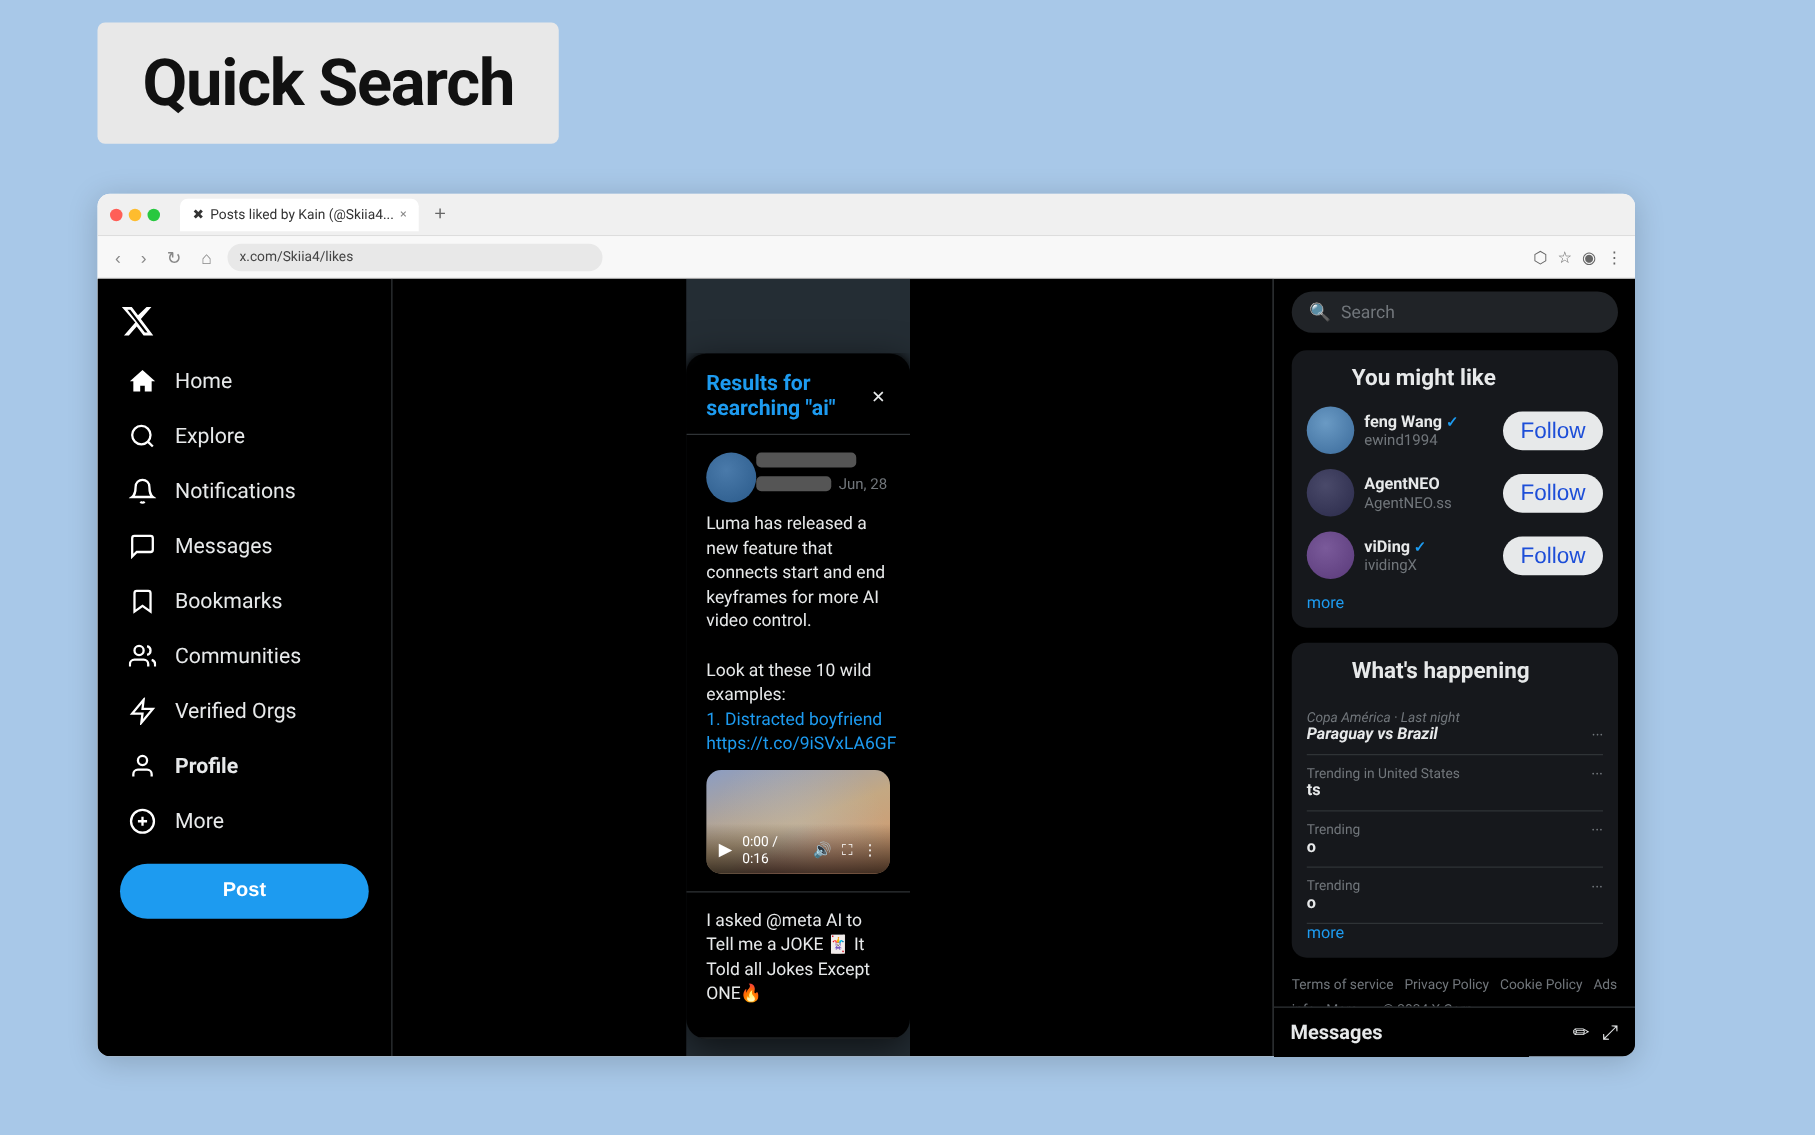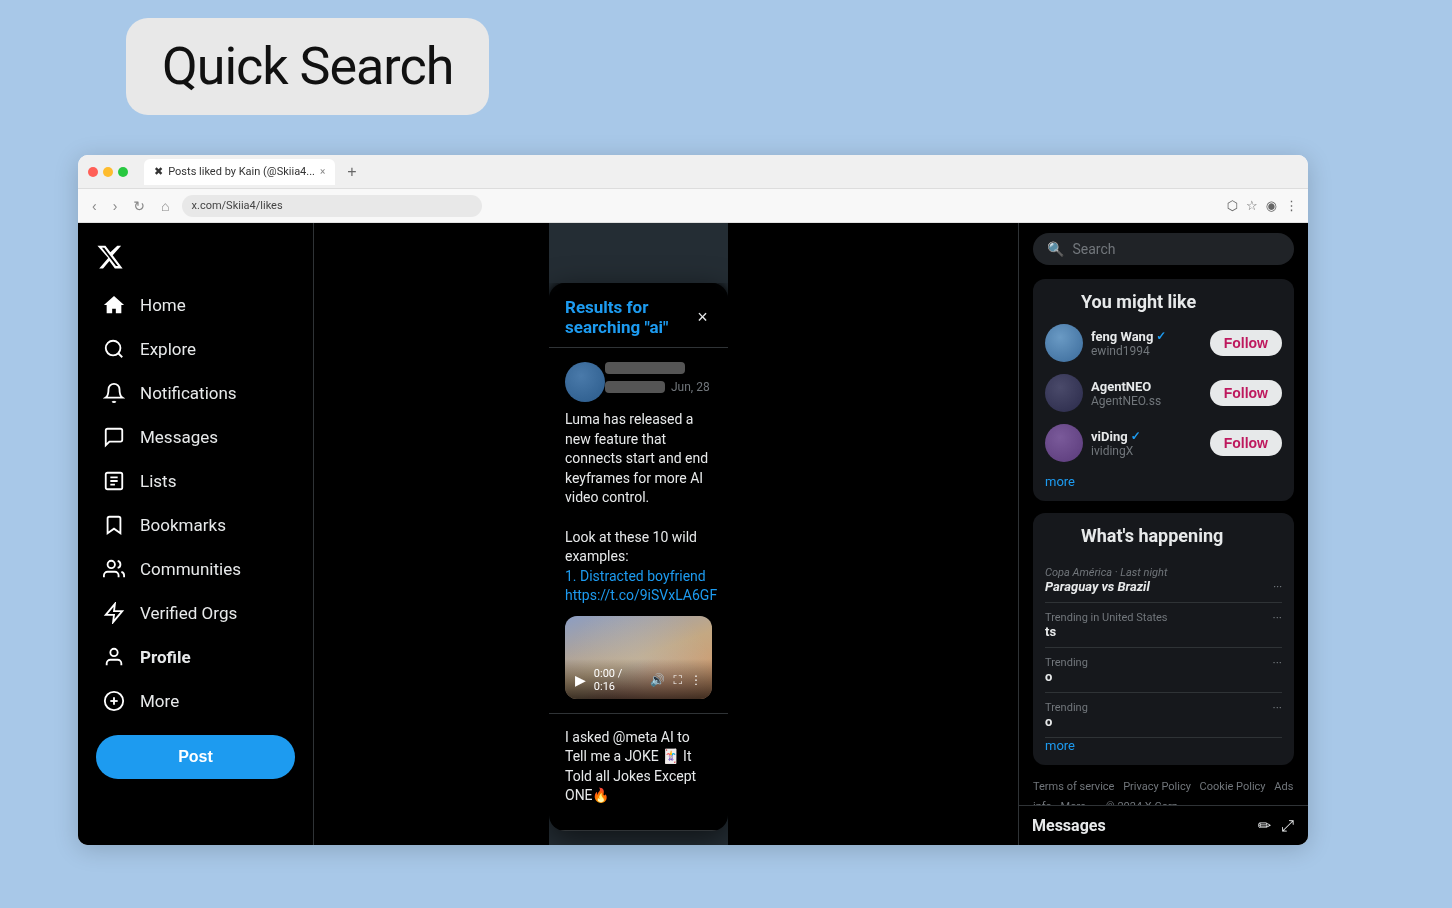--- a/index.html
+++ b/index.html
@@ -11,28 +11,27 @@
       overflow: hidden;
       position: relative;
     }
 
     
     .quick-search-badge {
       position: absolute;
       top: 18px;
       left: 78px;
       background: #e8e8e8;
-      border-radius: 22px;
+      border-radius: 6px;
       padding: 18px 36px;
       font-size: 52px;
-      font-weight: 400;
+      font-weight: 700;
       color: #111;
       letter-spacing: -1px;
       z-index: 10;
-      margin-left: 48px;
     }
 
     
     .browser-window {
       position: absolute;
       top: 155px;
       left: 78px;
       width: 1230px;
       height: 690px;
       background: #fff;
@@ -257,26 +256,26 @@
       font-weight: 700;
       color: #e7e9ea;
       display: flex;
       align-items: center;
       gap: 3px;
     }
     .verified-badge { color: #1d9bf0; font-size: 12px; }
     .follow-handle { font-size: 12px; color: #71767b; }
     .follow-btn {
       background: #e7e9ea;
-      color: #be185d;
+      color: #1d4ed8;
       border: none;
       border-radius: 20px;
       padding: 5px 14px;
-      font-size: 14px;
-      font-weight: 700;
+      font-size: 18px;
+      font-weight: 400;
       cursor: pointer;
       flex-shrink: 0;
     }
     .show-more { color: #1d9bf0; font-size: 13px; cursor: pointer; }
 
     .trend-item {
       padding: 8px 0;
       border-bottom: 1px solid #2f3336;
     }
     .trend-label { font-size: 11px; color: #71767b; }
@@ -529,29 +528,20 @@
       <div class="sidebar-item">
         <span class="sidebar-icon">
           <svg width="22" height="22" viewBox="0 0 24 24" fill="none" stroke="white" stroke-width="2">
               <path d="M21 15a2 2 0 0 1-2 2H7l-4 4V5a2 2 0 0 1 2-2h14a2 2 0 0 1 2 2z"></path>
             </svg>
         </span>
         <span>Messages</span>
       </div>
 
 
-      <div class="sidebar-item">
-        <span class="sidebar-icon">
-          <svg width="22" height="22" viewBox="0 0 24 24" fill="none" stroke="white" stroke-width="2">
-              <rect x="3" y="3" width="18" height="18" rx="2"></rect>
-              <path d="M8 8h8M8 12h8M8 16h5"></path>
-            </svg>
-        </span>
-        <span>Lists</span>
-      </div>
 
       <div class="sidebar-item">
         <span class="sidebar-icon">
           <svg width="22" height="22" viewBox="0 0 24 24" fill="none" stroke="white" stroke-width="2">
               <path d="M19 21l-7-5-7 5V5a2 2 0 0 1 2-2h10a2 2 0 0 1 2 2z"></path>
             </svg>
         </span>
         <span>Bookmarks</span>
       </div>
 

